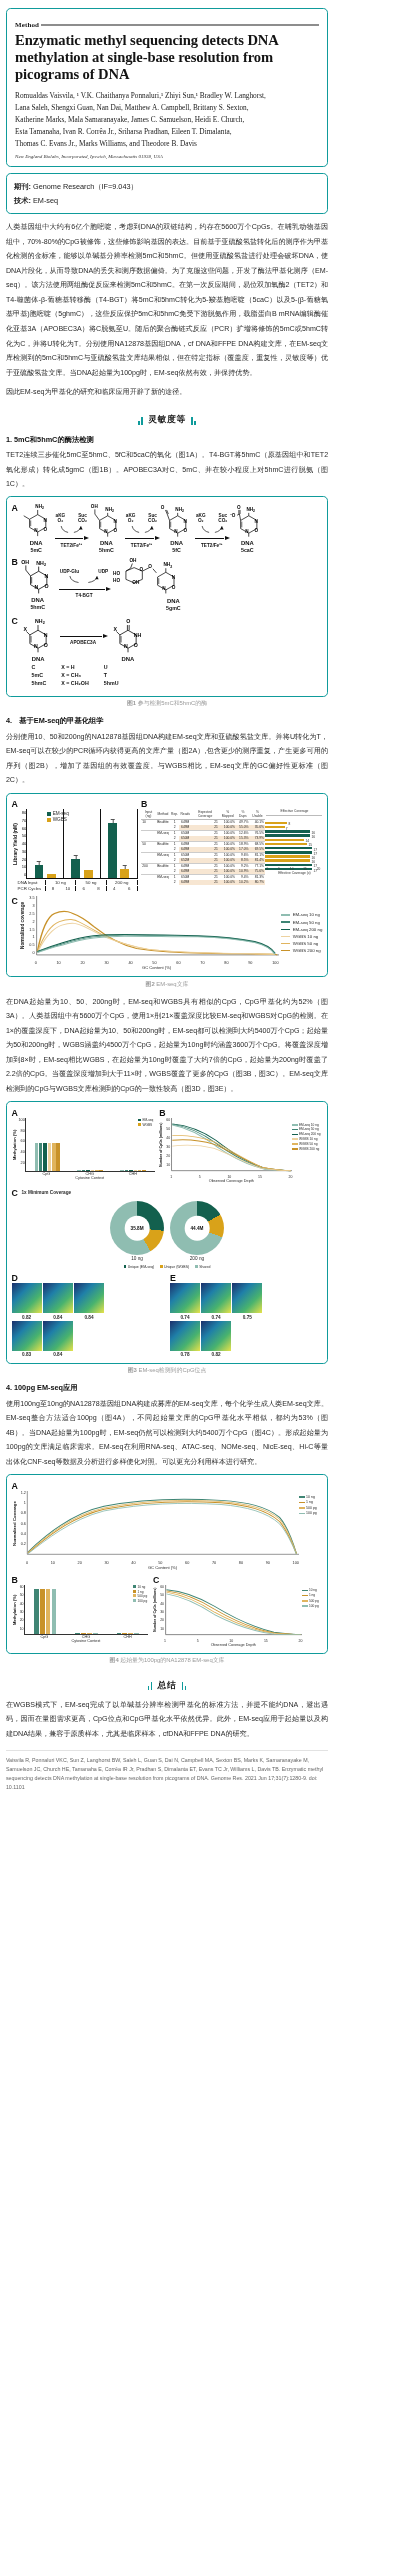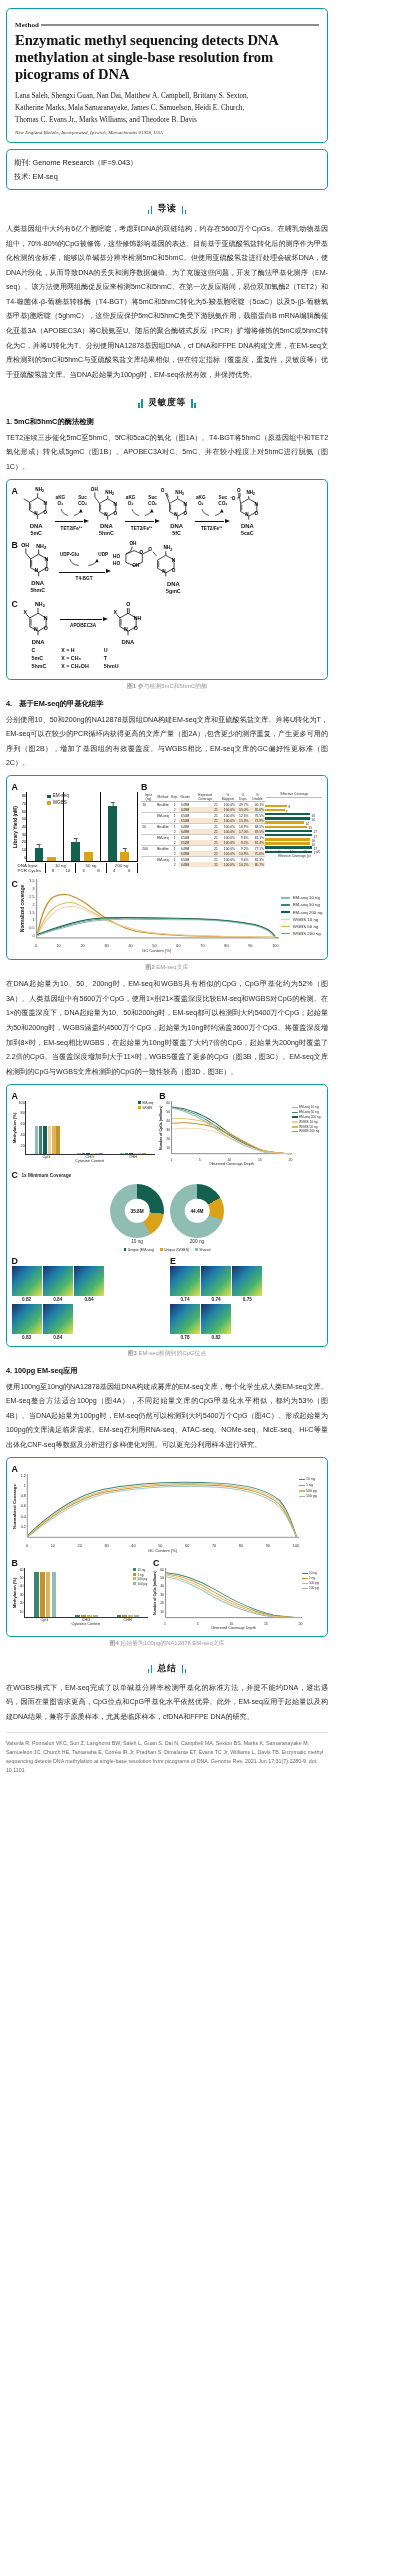--- a/index.html
+++ b/index.html
@@ -37,21 +37,21 @@
     font-family:"Liberation Serif","DejaVu Serif",serif;
     font-size:7.3px; line-height:1.65; color:#1a1a1a; margin:0 1.2px;
   }
   .affil {
     font-family:"Liberation Serif","DejaVu Serif",serif;
     font-style:italic; font-size:5px; color:#333; margin:3.5px 1.2px 1.2px 1.2px;
   }
 
   
   .meta-row { font-size:7.3px; line-height:1.9; color:#222; }
-  .meta-key { font-weight:400; }
+  .meta-key { font-weight:700; }
 
   
   .sec-head {
     display:flex; align-items:center; justify-content:center; gap:5.3px;
     margin: 13px 0 7px 0;
   }
   .sec-head.tight { margin: 15px 0 5.9px 0; }
   .bars { display:flex; align-items:flex-end; gap:1.2px; height:8.8px; }
   .bars span { display:block; width:1.8px; background:#0f9b9b; }
   .bars .b1 { height:4.1px; }
@@ -164,51 +164,43 @@
 
 <div class="page">
 
   <div class="card">
     <div class="method-line">
       <span class="method-label">Method</span>
       <span class="method-rule"></span>
     </div>
     <div class="paper-title">Enzymatic methyl sequencing detects DNA methylation at single-base resolution from picograms of DNA</div>
     <div class="authors">
+      <div>Romualdas Vaisvila, ¹ V.K. Chaithanya Ponnaluri,¹ Zhiyi Sun,¹ Bradley W. Langhorst,</div>
       <div>Lana Saleh, Shengxi Guan, Nan Dai, Matthew A. Campbell, Brittany S. Sexton,</div>
       <div>Katherine Marks, Mala Samaranayake, James C. Samuelson, Heidi E. Church,</div>
+      <div>Esta Tamanaha, Ivan R. Corrêa Jr., Sriharsa Pradhan, Eileen T. Dimalanta,</div>
       <div>Thomas C. Evans Jr., Marks Williams, and Theodore B. Davis</div>
     </div>
     <div class="affil">New England Biolabs, Incorporated, Ipswich, Massachusetts 01938, USA</div>
   </div>
 
   <div class="card">
     <div class="meta-row">
       <span class="meta-key">期刊:</span>
       <span>Genome Research（IF=9.043）</span>
     </div>
     <div class="meta-row">
       <span class="meta-key">技术:</span>
       <span>EM-seq</span>
     </div>
   </div>
 
-  <div class="sec-head">
-    <span class="bars">
-        <span class="b1"></span>
-        <span class="b2"></span>
-      </span>
-    <span class="sec-title">导读</span>
-    <span class="bars right">
-        <span class="b1"></span>
-        <span class="b2"></span>
-      </span>
-  </div>
 
   <p class="body">人类基因组中大约有6亿个胞嘧啶，考虑到DNA的双链结构，约存在5600万个CpGs。在哺乳动物基因组中，70%-80%的CpG被修饰，这些修饰影响基因的表达。目前基于亚硫酸氢盐转化后的测序作为甲基化检测的金标准，能够以单碱基分辨率检测5mC和5hmC。但使用亚硫酸氢盐进行处理会破坏DNA，使DNA片段化，从而导致DNA的丢失和测序数据偏倚。为了克服这些问题，开发了酶法甲基化测序（EM-seq）。该方法使用两组酶促反应来检测5mC和5hmC。在第一次反应期间，易位双加氧酶2（TET2）和T4-噬菌体-β-葡糖基转移酶（T4-BGT）将5mC和5hmC转化为5-羧基胞嘧啶（5caC）以及5-(β-葡糖氧基甲基)胞嘧啶（5ghmC），这些反应保护5mC和5hmC免受下游脱氨作用，载脂蛋白B mRNA编辑酶催化亚基3A（APOBEC3A）将C脱氨至U。随后的聚合酶链式反应（PCR）扩增将修饰的5mC或5hmC转化为C，并将U转化为T。分别使用NA12878基因组DNA，cf DNA和FFPE DNA构建文库，在EM-seq文库检测到的5mC和5hmC与亚硫酸氢盐文库结果相似，但在特定指标（覆盖度，重复性，灵敏度等）优于亚硫酸氢盐文库。当DNA起始量为100pg时，EM-seq依然有效，并保持优势。</p>
+  <p class="body">因此EM-seq为甲基化的研究和临床应用开辟了新的途径。</p>
 
   <div class="sec-head tight">
     <span class="bars">
         <span class="b1"></span>
         <span class="b2"></span>
       </span>
     <span class="sec-title">灵敏度等</span>
     <span class="bars right">
         <span class="b1"></span>
         <span class="b2"></span>

